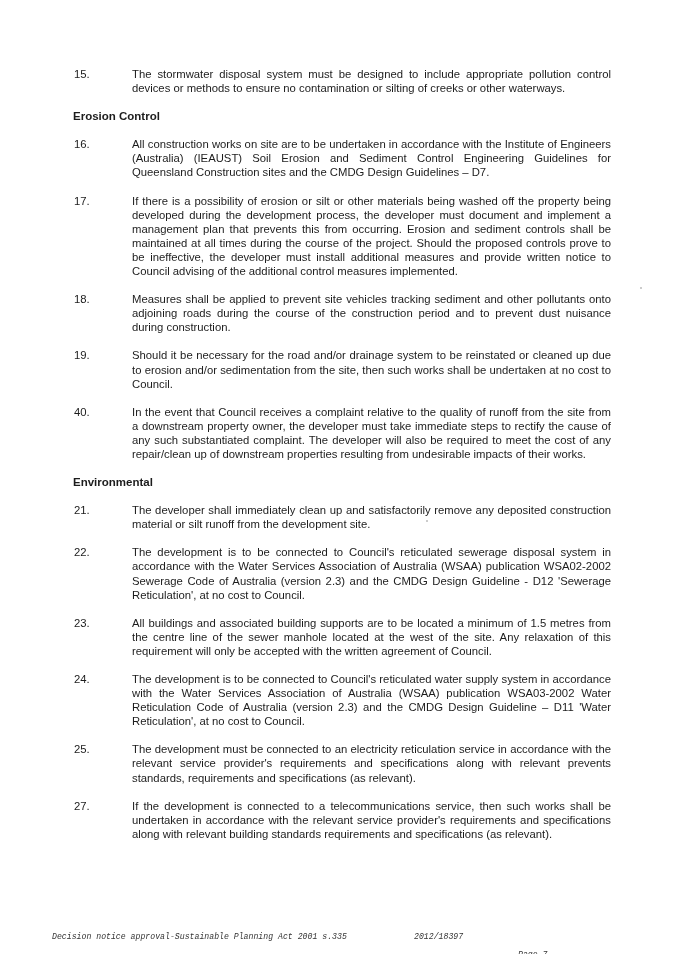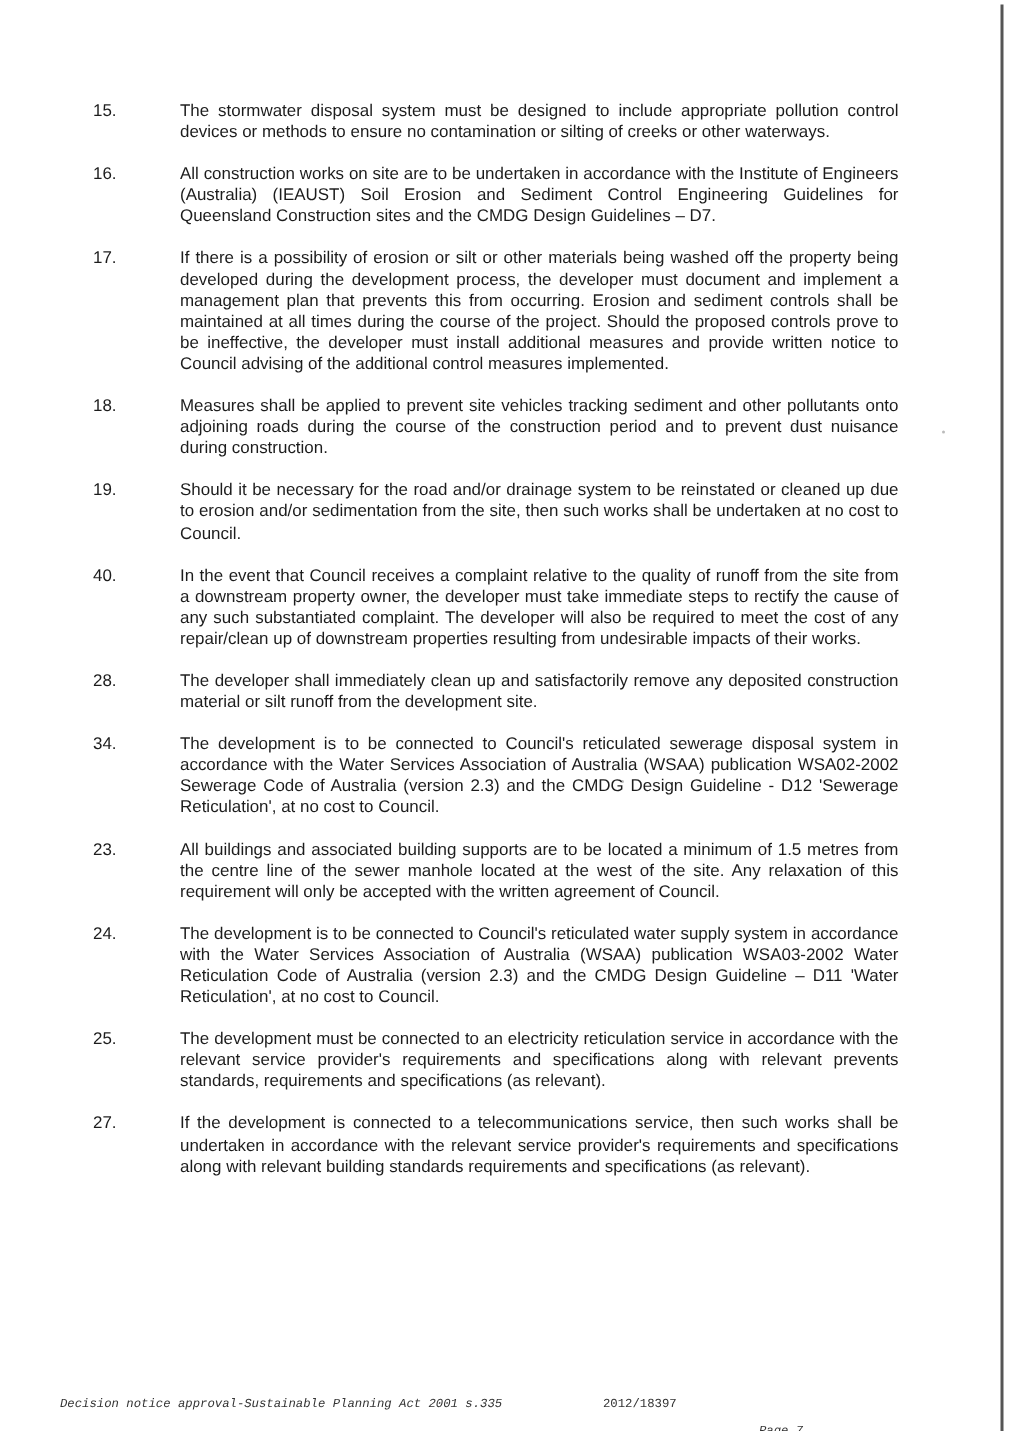--- a/index.html
+++ b/index.html
@@ -1,58 +1,59 @@
 <!DOCTYPE html>
 <html><head>
   <meta charset="utf-8">
   <style>
     html, body { margin: 0; padding: 0; background: #ffffff; }
     body {
       width: 675px; height: 954px; position: relative; overflow: hidden;
       font-family: "Liberation Sans", sans-serif; color: #1c1c1c;
     }
-    .page { position: absolute; left: 0; top: 0; width: 547px; height: 954px; }
+    .page { position: absolute; left: 12px; top: 0; width: 547px; height: 954px; }
     .vline {
       position: absolute; left: 667px; top: 3px; width: 1.5px; height: 951px;
       background: #555555;
     }
     .content {
       position: absolute; left: 62px; top: 67px; width: 537px;
       font-size: 11.3px; line-height: 14.1px;
     }
     .item { display: flex; margin-bottom: 14px; }
     .num { width: 26px; flex: none; }
     .txt { flex: 1; text-align: justify; margin-left: 32px; }
     .heading { font-weight: bold; margin: 0 0 14px -1px; font-size: 11.5px; }
     .footer {
       position: absolute; left: 40px; top: 932px; width: 560px;
       font-family: "Liberation Mono", monospace; font-size: 8.2px; color: #333;
       white-space: nowrap;
     }
     .footer span { position: absolute; top: 0; }
     .f-title { left: 0; font-style: italic; }
-    .f-ref { left: 362px; }
+    .f-ref { left: 362px; font-style: italic; }
     .f-page { left: 466px; font-style: italic; margin-top: 18px; }
     .speck { position: absolute; width: 2px; height: 2px; background: #bbb; border-radius: 1px; }
   </style>
 </head>
 <body>
 
 <div class="page">
   <div class="vline"></div>
   <div class="speck" style="left:628px;top:287px;"></div>
   <div class="speck" style="left:414px;top:520px;"></div>
 
   <div class="content">
 
     <div class="item">
       <span class="num">15.</span>
       <span class="txt">The stormwater disposal system must be designed to include appropriate pollution control devices or methods to ensure no contamination or silting of creeks or other waterways.</span>
     </div>
 
+    <div class="heading">Erosion Control</div>
     <div class="item">
       <span class="num">16.</span>
       <span class="txt">All construction works on site are to be undertaken in accordance with the Institute of Engineers (Australia) (IEAUST) Soil Erosion and Sediment Control Engineering Guidelines for Queensland Construction sites and the CMDG Design Guidelines – D7.</span>
     </div>
     <div class="item">
       <span class="num">17.</span>
       <span class="txt">If there is a possibility of erosion or silt or other materials being washed off the property being developed during the development process, the developer must document and implement a management plan that prevents this from occurring.  Erosion and sediment controls shall be maintained at all times during the course of the project.  Should the proposed controls prove to be ineffective, the developer must install additional measures and provide written notice to Council advising of the additional control measures implemented.</span>
     </div>
     <div class="item">
       <span class="num">18.</span>
@@ -60,27 +61,28 @@
     </div>
     <div class="item">
       <span class="num">19.</span>
       <span class="txt">Should it be necessary for the road and/or drainage system to be reinstated or cleaned up due to erosion and/or sedimentation from the site, then such works shall be undertaken at no cost to Council.</span>
     </div>
     <div class="item">
       <span class="num">40.</span>
       <span class="txt">In the event that Council receives a complaint relative to the quality of runoff from the site from a downstream property owner, the developer must take immediate steps to rectify the cause of any such substantiated complaint.  The developer will also be required to meet the cost of any repair/clean up of downstream properties resulting from undesirable impacts of their works.</span>
     </div>
 
+    <div class="heading">Environmental</div>
     <div class="item">
-      <span class="num">28.</span>
+      <span class="num">21.</span>
       <span class="txt">The developer shall immediately clean up and satisfactorily remove any deposited construction material or silt runoff from the development site.</span>
     </div>
 
     <div class="item">
-      <span class="num">34.</span>
+      <span class="num">22.</span>
       <span class="txt">The development is to be connected to Council's reticulated sewerage disposal system in accordance with the Water Services Association of Australia (WSAA) publication WSA02-2002 Sewerage Code of Australia (version 2.3) and the CMDG Design Guideline - D12 'Sewerage Reticulation', at no cost to Council.</span>
     </div>
     <div class="item">
       <span class="num">23.</span>
       <span class="txt">All buildings and associated building supports are to be located a minimum of 1.5 metres from the centre line of the sewer manhole located at the west of the site. Any relaxation of this requirement will only be accepted with the written agreement of Council.</span>
     </div>
     <div class="item">
       <span class="num">24.</span>
       <span class="txt">The development is to be connected to Council's reticulated water supply system in accordance with the Water Services Association of Australia (WSAA) publication WSA03-2002 Water Reticulation Code of Australia (version 2.3) and the CMDG Design Guideline – D11 'Water Reticulation', at no cost to Council.</span>
     </div>

